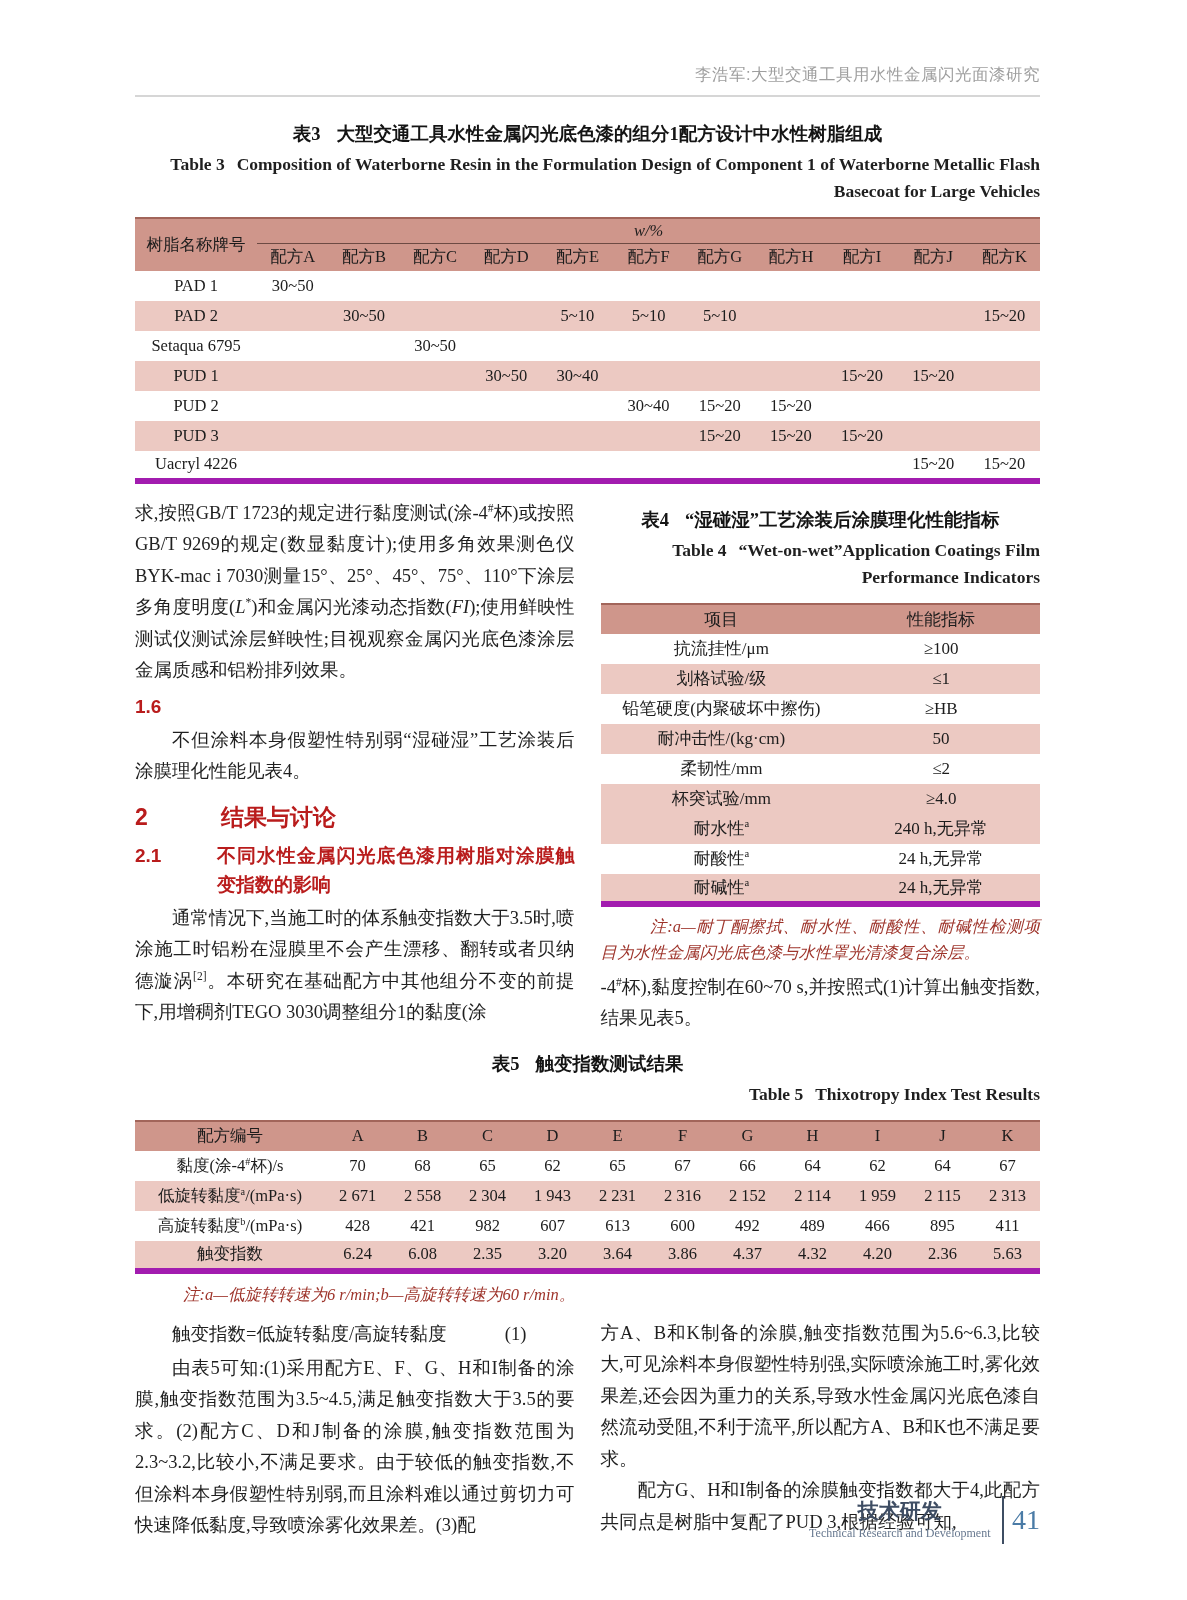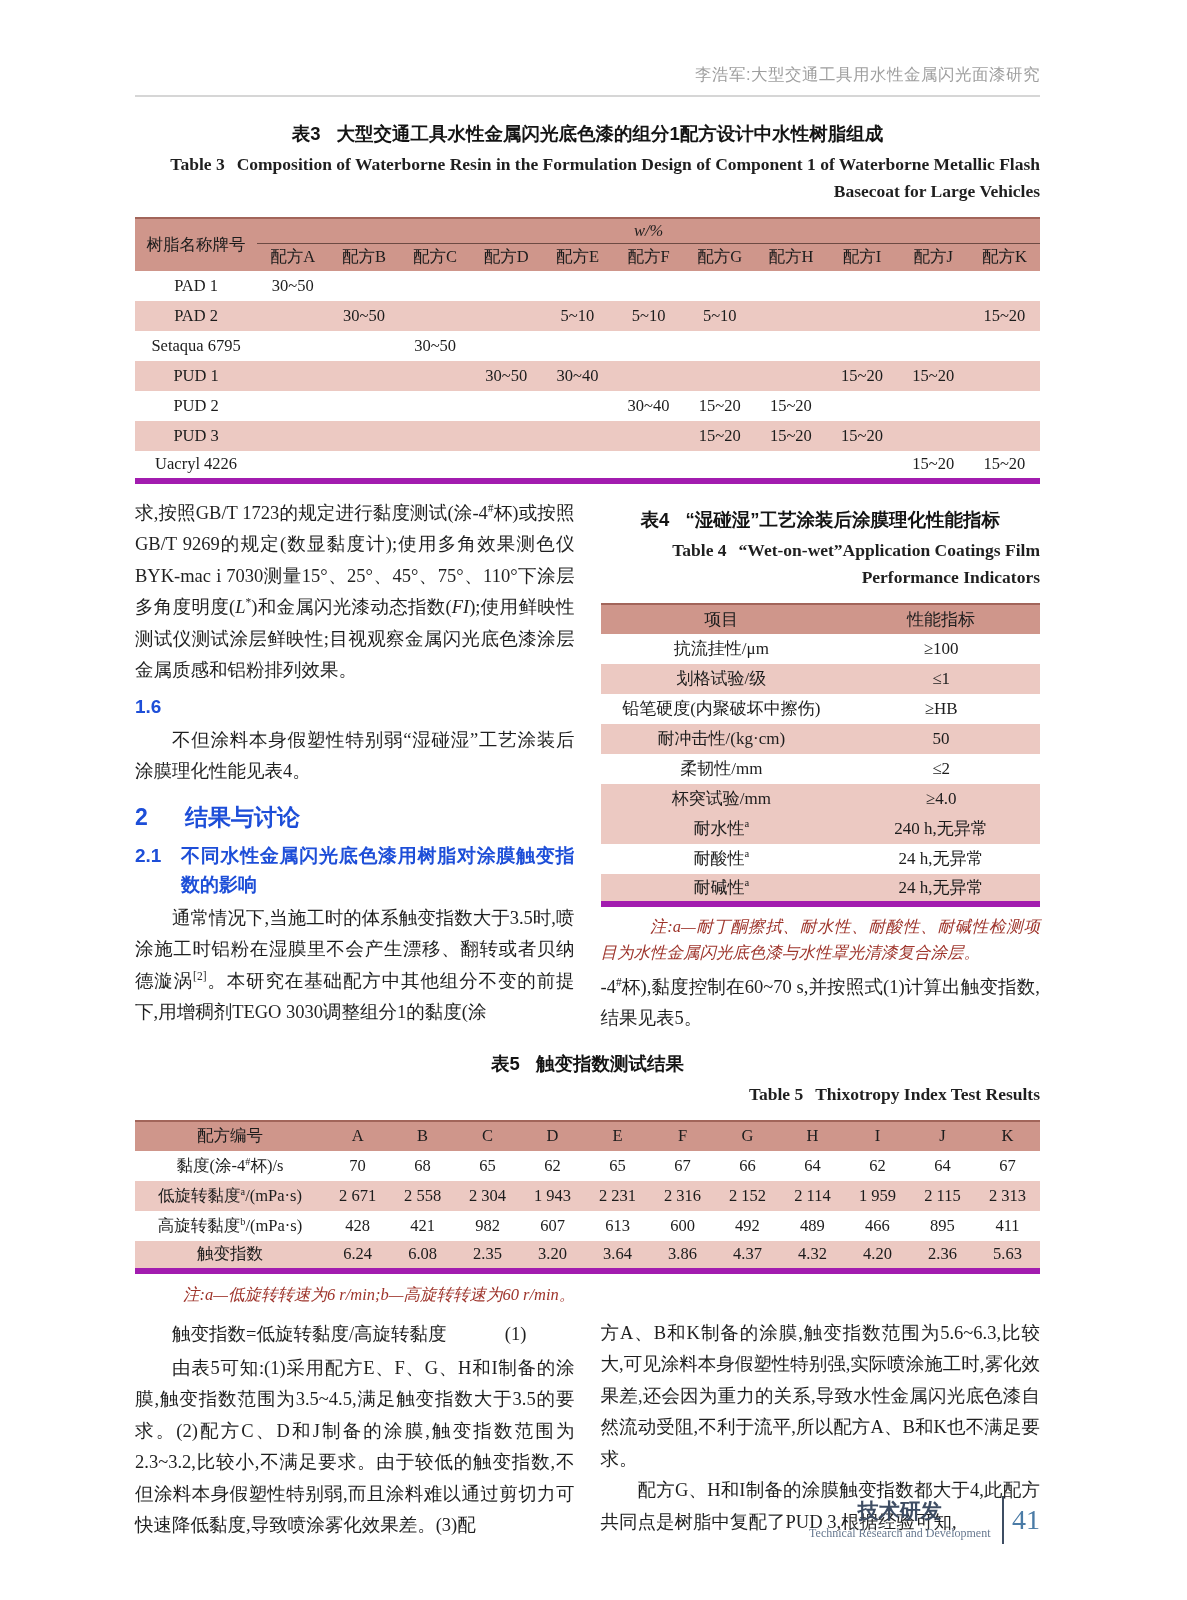--- a/index.html
+++ b/index.html
@@ -7,21 +7,21 @@
   .page { width:1187px; height:1600px; position:relative; overflow:hidden; background:#fff;
           font-family:"Liberation Serif","DejaVu Serif",serif; color:#1f1f1f; }
   .content { padding:0 147px 0 135px; }
 
   
   .running-head { margin-top:64px; text-align:right;
     font-family:"Liberation Sans","DejaVu Sans",sans-serif; font-size:16.5px; color:#9e9e9e; letter-spacing:.5px; }
   .head-rule { border:none; border-top:2px solid #d6d6d6; margin:9px 0 0 0; }
 
   
-  .tbl-title-cn { text-align:center; font-family:Liberation Sans, sans-serif;
+  .tbl-title-cn { text-align:center; font-family:Liberation Serif, serif;
     font-weight:bold; font-size:18.5px; color:#141414; margin-top:24px; line-height:26px; }
   .tbl-title-cn .lbl { margin-right:16px; }
   .tbl-title-en { text-align:right; font-weight:bold; font-size:17.5px; line-height:27px; margin-top:4px; }
   .tbl-title-en .lbl { margin-right:12px; }
 
   
   table.dt { width:100%; border-collapse:collapse; margin-top:12px;
     border-top:2.5px solid #a2655a; border-bottom:6px solid #a21caf; font-size:16.5px; }
   table.dt td { padding:2px 3px; text-align:center; vertical-align:middle; color:#1c1c1c; }
   .bg-hdr td { background:#cf968b; }
@@ -36,22 +36,22 @@
 
   
   .twocol { display:flex; gap:26px; margin-top:14px; }
   .col { flex:1 1 0; min-width:0; }
 
   .para { font-size:18.5px; line-height:31.5px; text-align:justify; }
   .para.indent { text-indent:2em; }
   sup { font-size:.62em; line-height:0; }
   .it { font-style:italic; }
 
-  .h-red { color:#1d4ed8; font-family:"Liberation Sans","DejaVu Sans",sans-serif; font-weight:bold;
-    display:flex; font-size:19px; line-height:29px; margin:5px 0 4px 0; text-align:justify; }
+  .h-red { color:#b91c1c; font-family:"Liberation Sans","DejaVu Sans",sans-serif; font-weight:bold;
+    display:flex; font-size:19px; line-height:29px; margin:5px 0 4px 0; text-align:justify;gap:36px; }
   .h-red .num { flex:0 0 46px; }
   .h-red.big { font-size:23px; line-height:38px; margin:10px 0 4px 0; }
   .h-red.big .num { flex:0 0 50px; }
 
   
   .t4 td { height:30px; font-size:17px; }
   .t4 td.val2 { line-height:24px; padding:4px 2px; }
 
   .note { color:#9e342b; font-style:italic; font-size:16.5px; line-height:26px;
     text-align:justify; margin-top:7px; }

